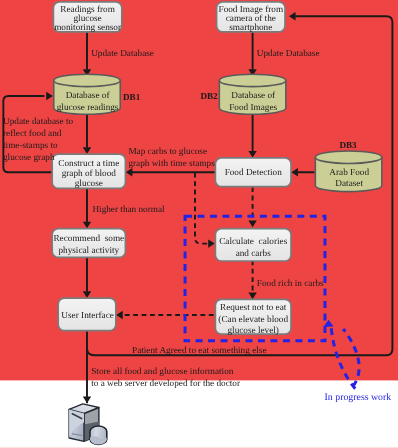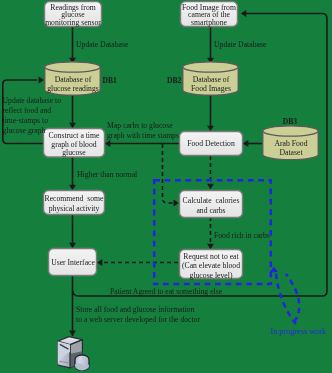--- a/index.html
+++ b/index.html
@@ -1,17 +1,17 @@
 <!DOCTYPE html>
 <html><head>
 <meta charset="utf-8">
 <style>
   html,body{margin:0;padding:0;background:#ffffff;}
   body{width:332px;height:373px;overflow:hidden;font-family:"Liberation Serif",serif;}
-  #canvas{position:relative;width:332px;height:373px;background:#15803d;}
+  #canvas{position:relative;width:332px;height:317px;background:#ef4444;}
   svg#flow{position:absolute;left:0;top:0;}
   text{font-family:"Liberation Serif",serif;fill:#1a1a1a;white-space:pre;}
   .nodetext{font-size:7.7px;text-anchor:middle;}
   .edgelabel{font-size:7.7px;}
   .dblabel{font-size:7.6px;font-weight:bold;}
   .blue{fill:#2323e6;font-size:8.2px;}
 </style>
 </head>
 <body>
 

